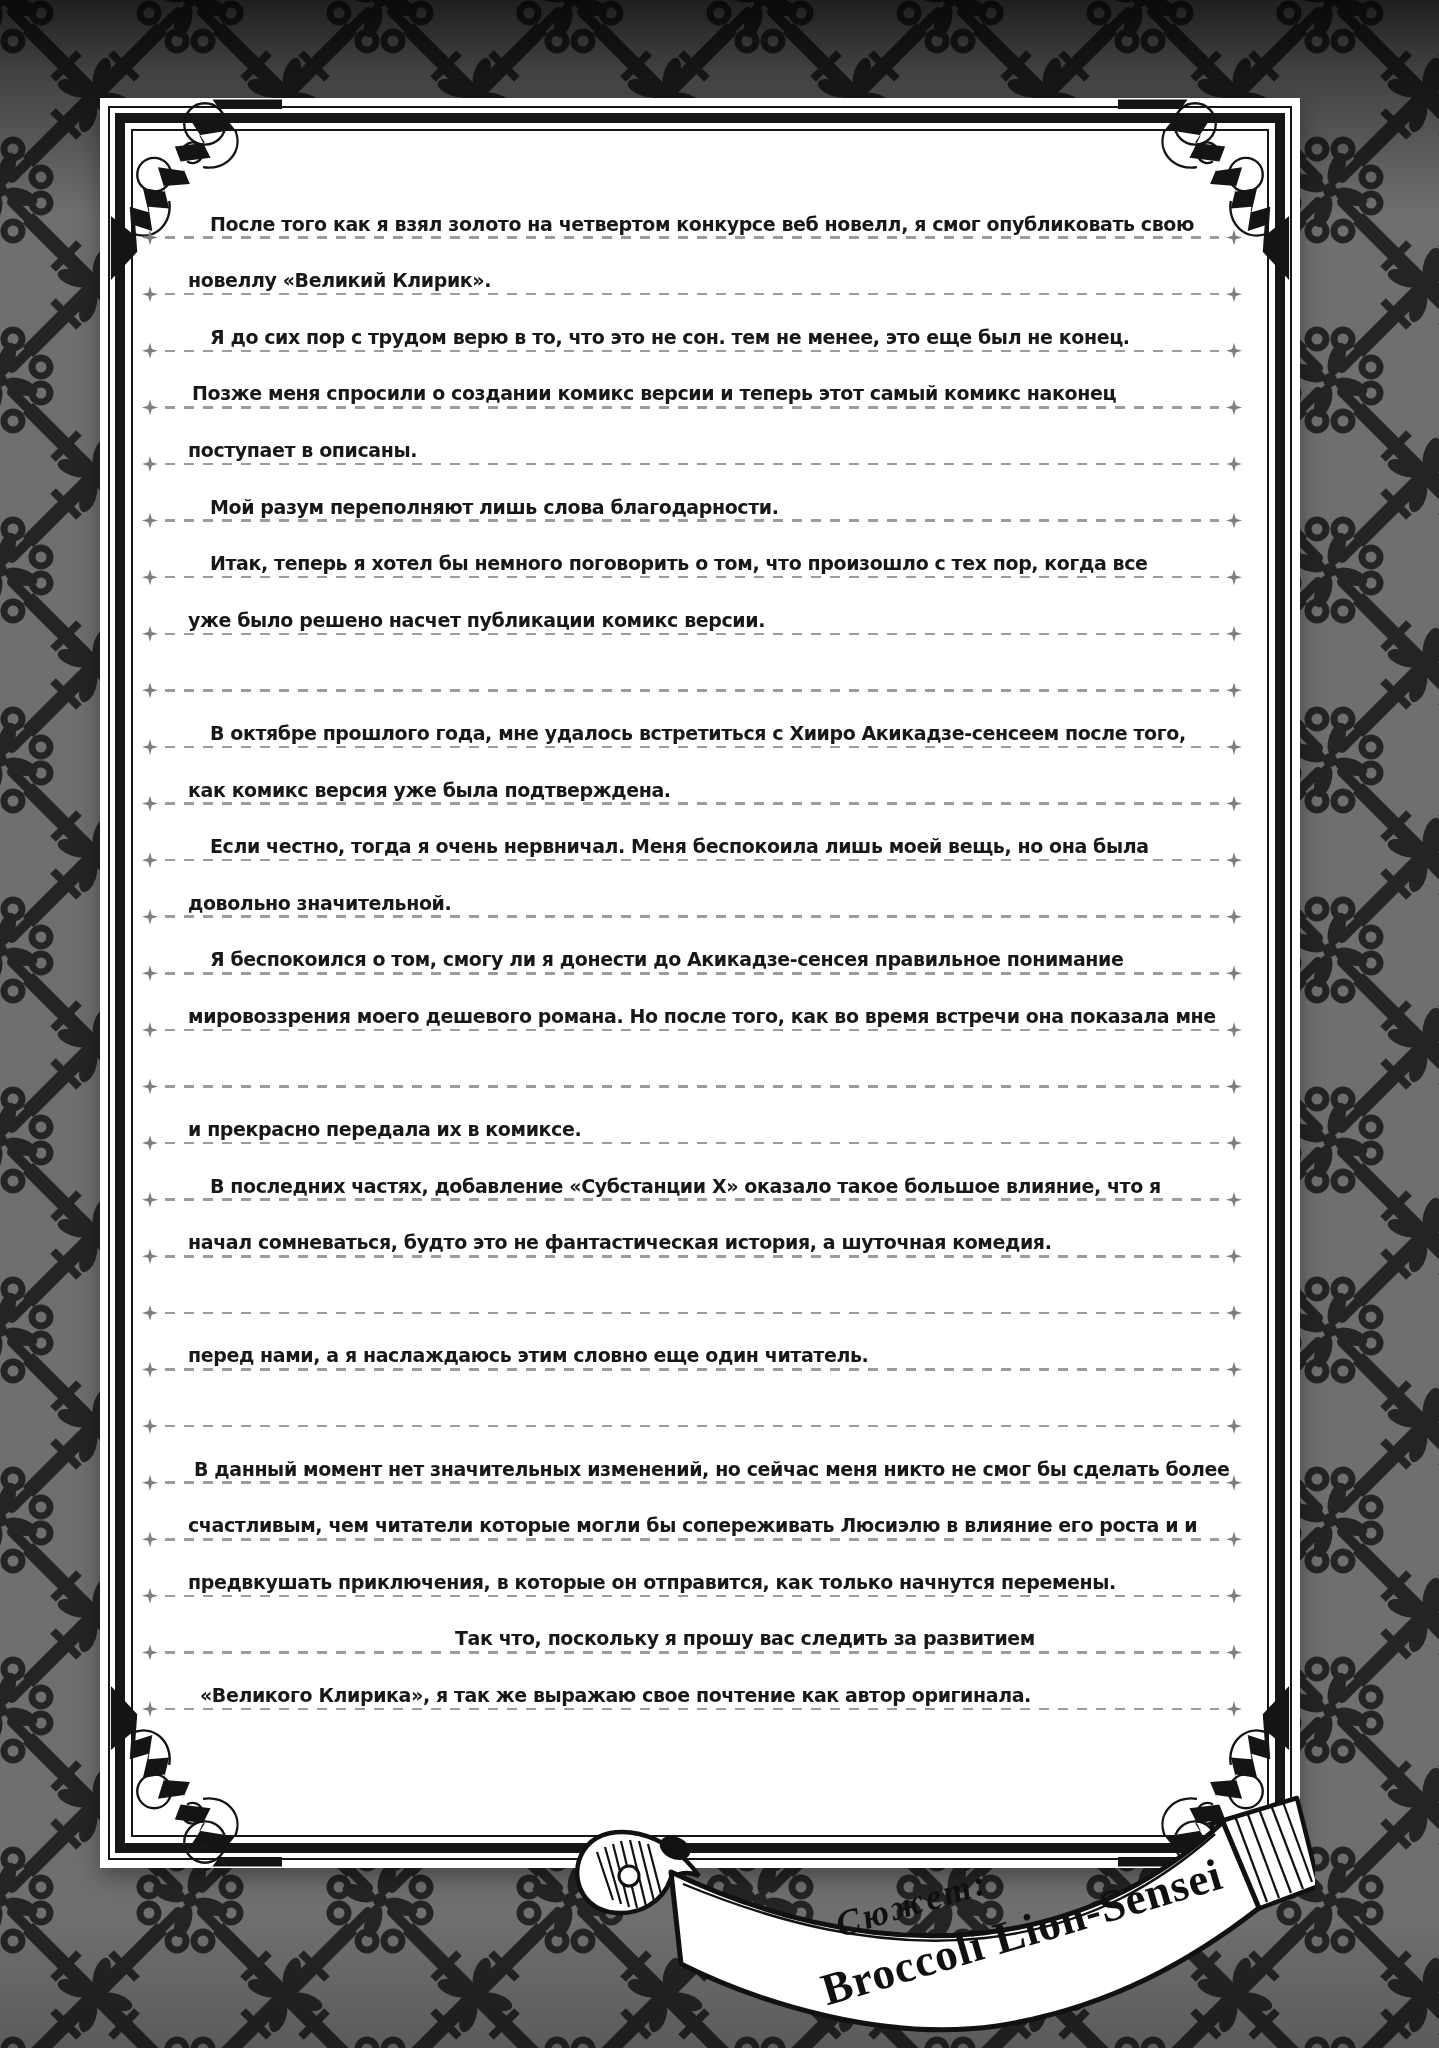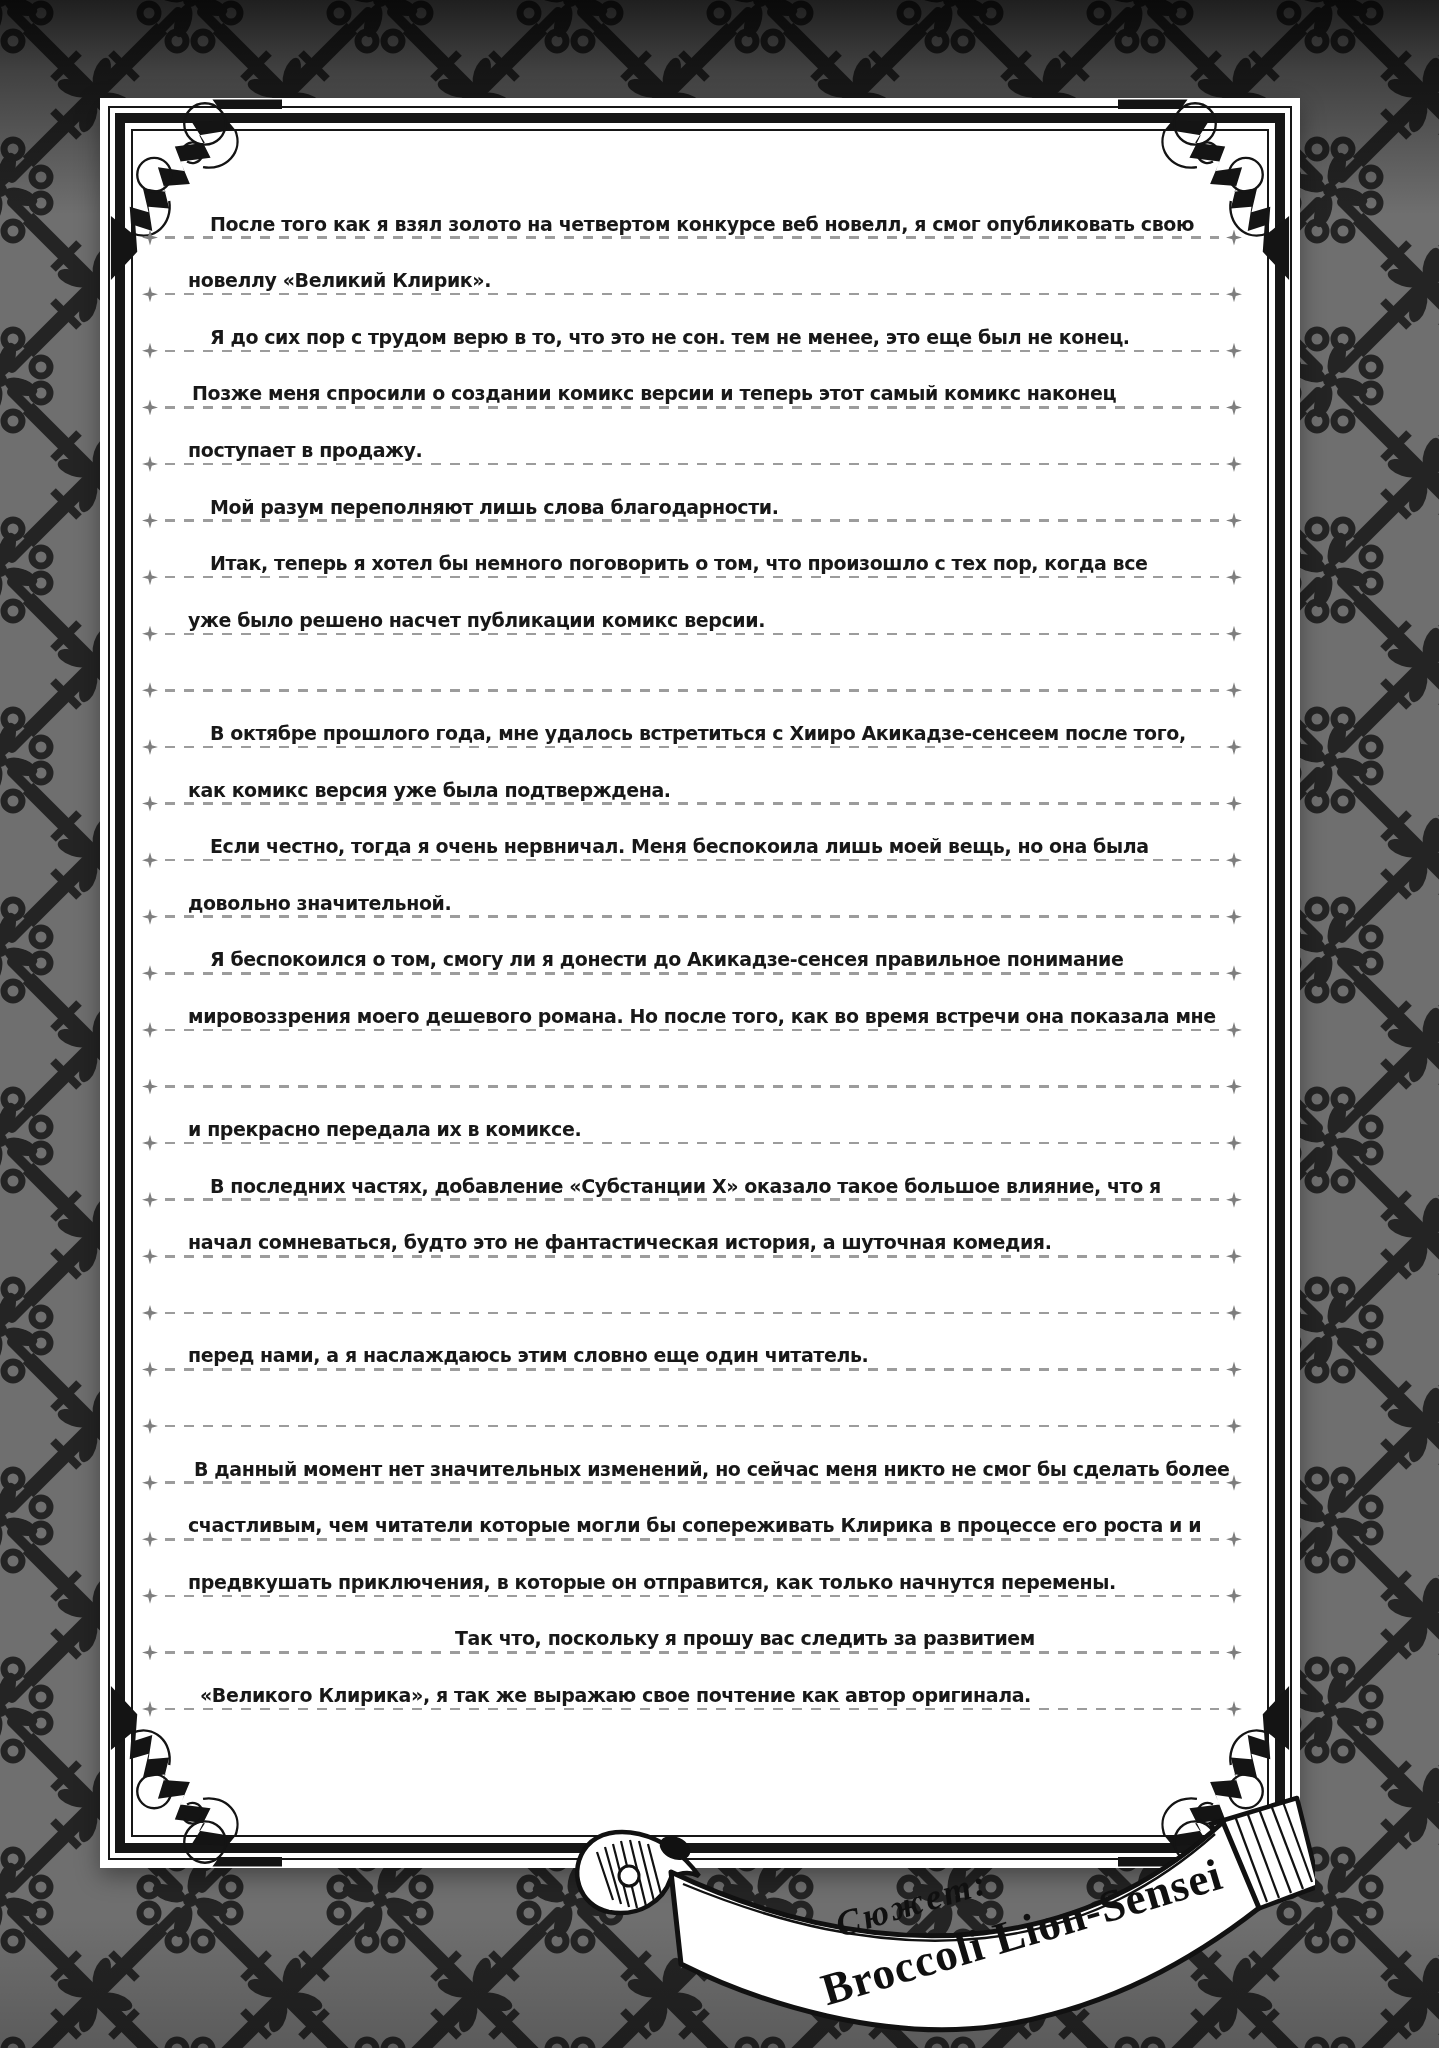--- a/index.html
+++ b/index.html
@@ -153,21 +153,21 @@
         </div>
         <div class="row">
           <div class="line-text" style="left: 50px;">Позже меня спросили о создании комикс версии и теперь этот самый комикс наконец</div>
           <div class="sep">
             <span class="star"></span>
             <span class="dash"></span>
             <span class="star"></span>
           </div>
         </div>
         <div class="row">
-          <div class="line-text" style="left: 46px;">поступает в продажу.</div>
+          <div class="line-text" style="left: 46px;">поступает в описаны.</div>
           <div class="sep">
             <span class="star"></span>
             <span class="dash"></span>
             <span class="star"></span>
           </div>
         </div>
         <div class="row">
           <div class="line-text" style="left: 68px;">Мой разум переполняют лишь слова благодарности.</div>
           <div class="sep">
             <span class="star"></span>
@@ -303,21 +303,21 @@
         </div>
         <div class="row">
           <div class="line-text" style="left: 52px;">В данный момент нет значительных изменений, но сейчас меня никто не смог бы сделать более</div>
           <div class="sep">
             <span class="star"></span>
             <span class="dash"></span>
             <span class="star"></span>
           </div>
         </div>
         <div class="row">
-          <div class="line-text" style="left: 46px;">счастливым, чем читатели которые могли бы сопереживать Клирика в процессе его роста и и</div>
+          <div class="line-text" style="left: 46px;">счастливым, чем читатели которые могли бы сопереживать Люсиэлю в влияние его роста и и</div>
           <div class="sep">
             <span class="star"></span>
             <span class="dash"></span>
             <span class="star"></span>
           </div>
         </div>
         <div class="row">
           <div class="line-text" style="left: 46px;">предвкушать приключения, в которые он отправится, как только начнутся перемены.</div>
           <div class="sep">
             <span class="star"></span>

